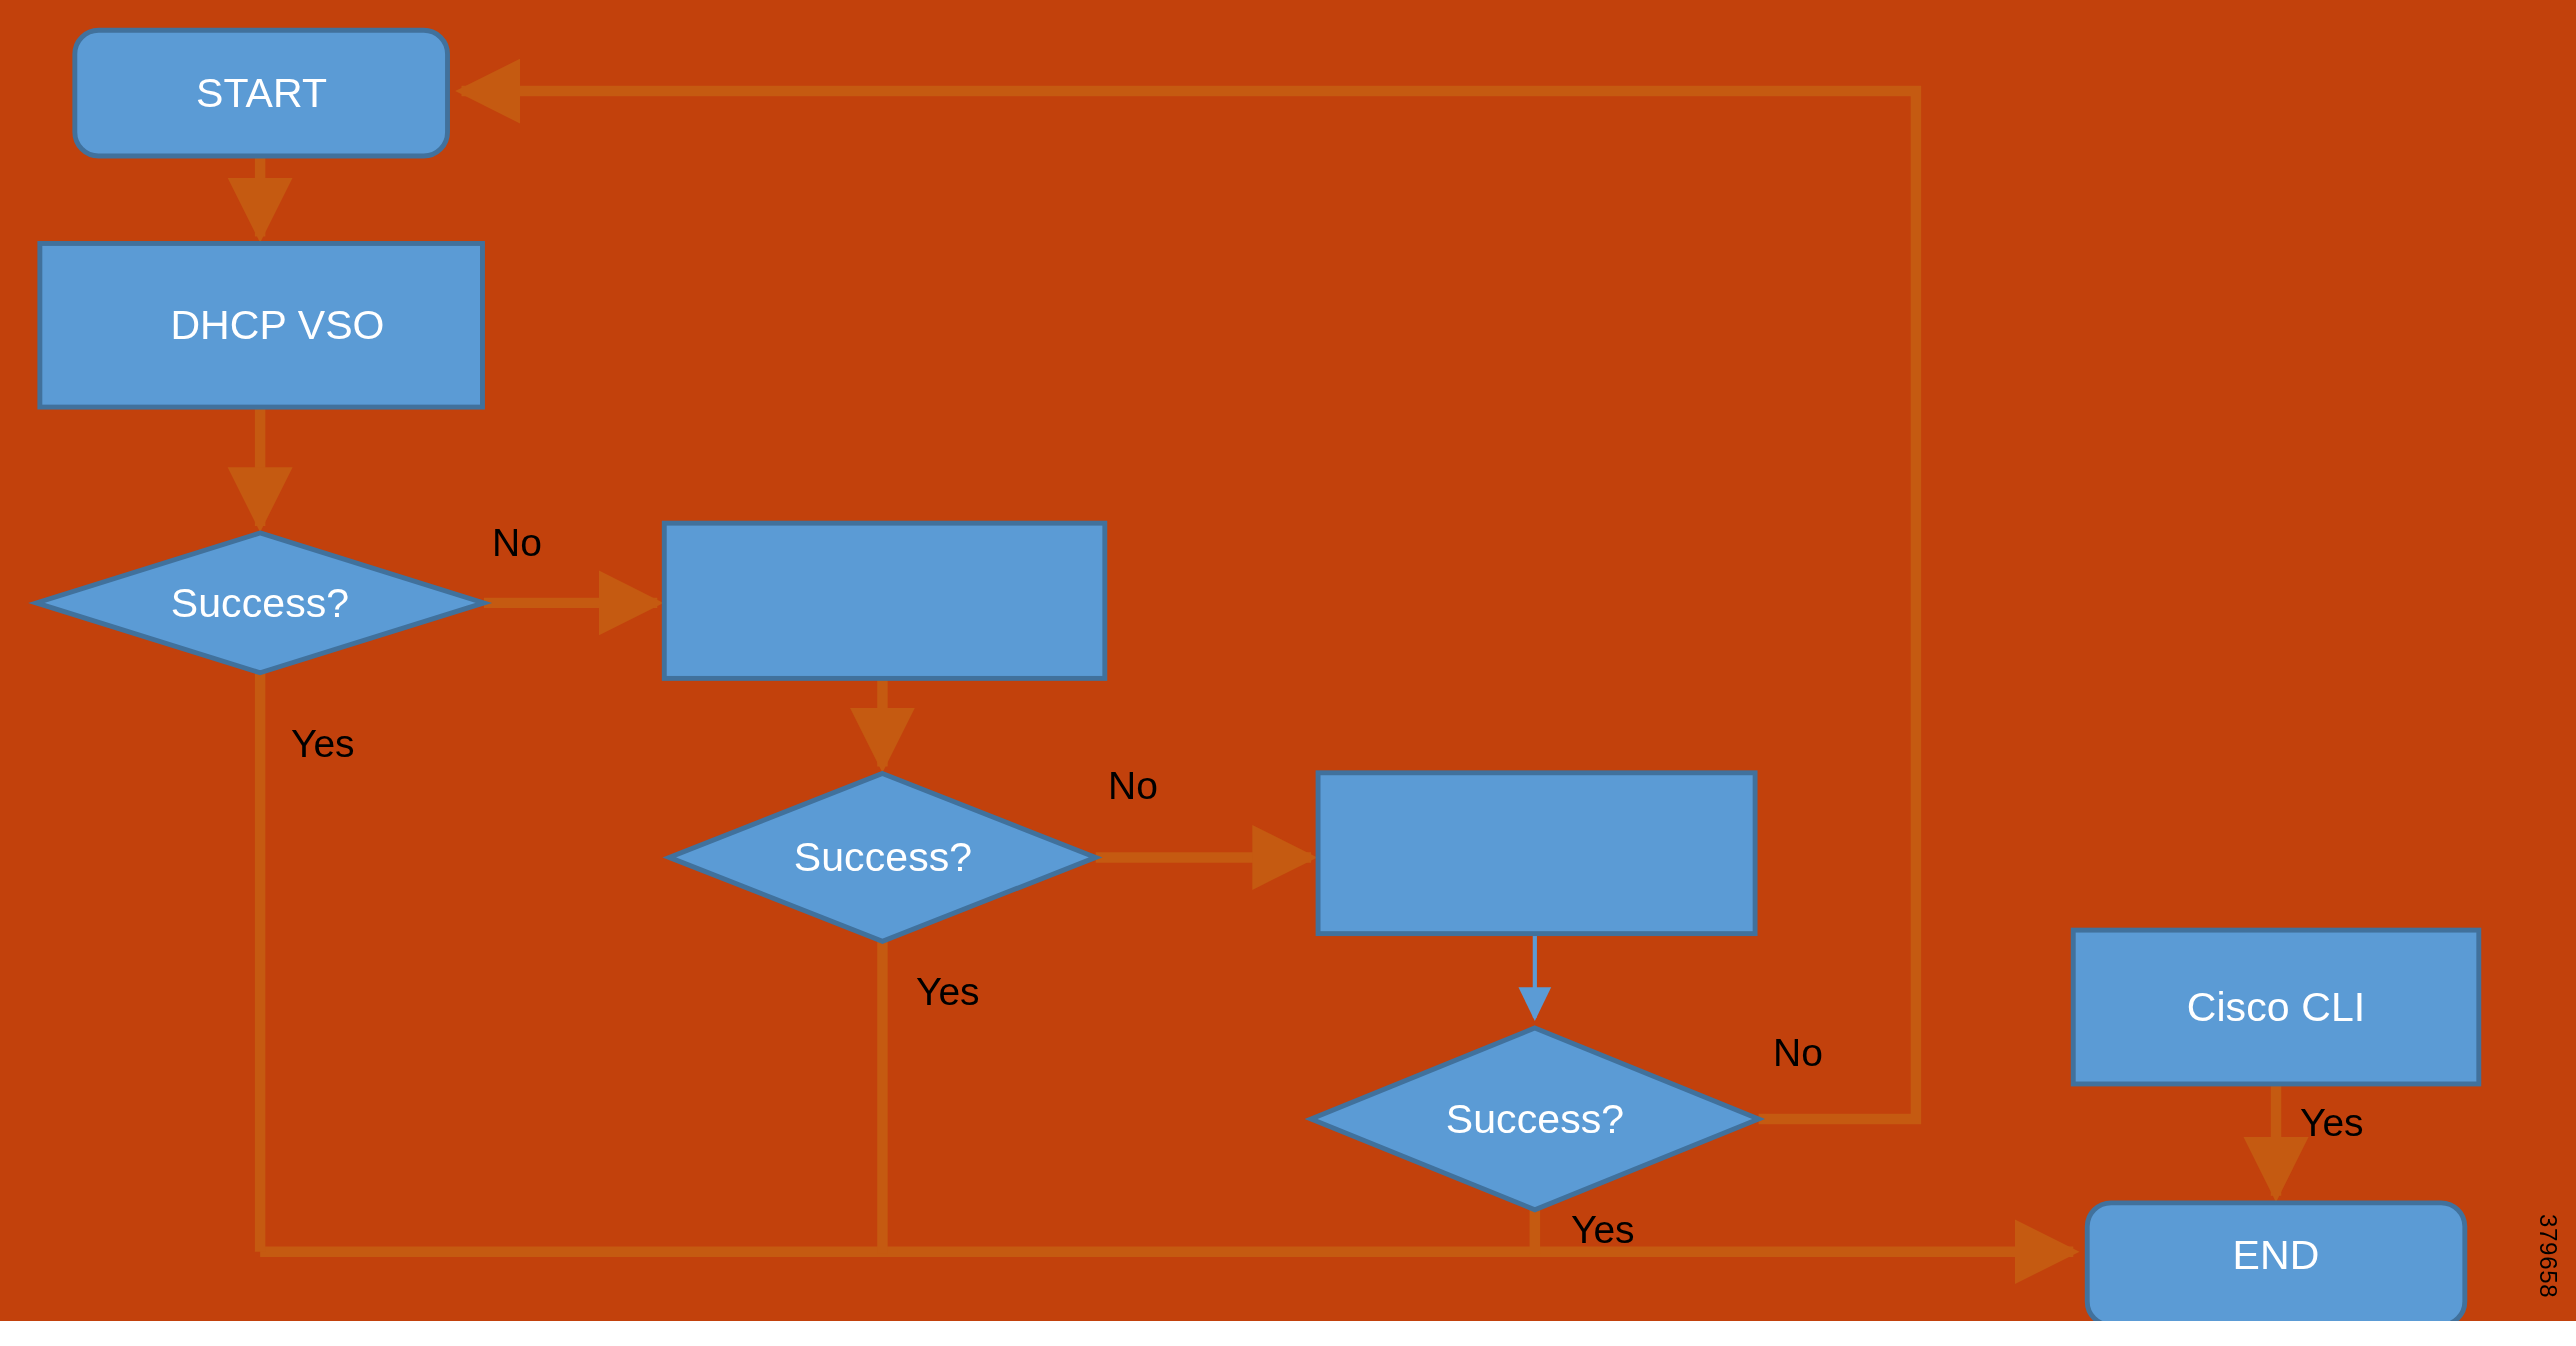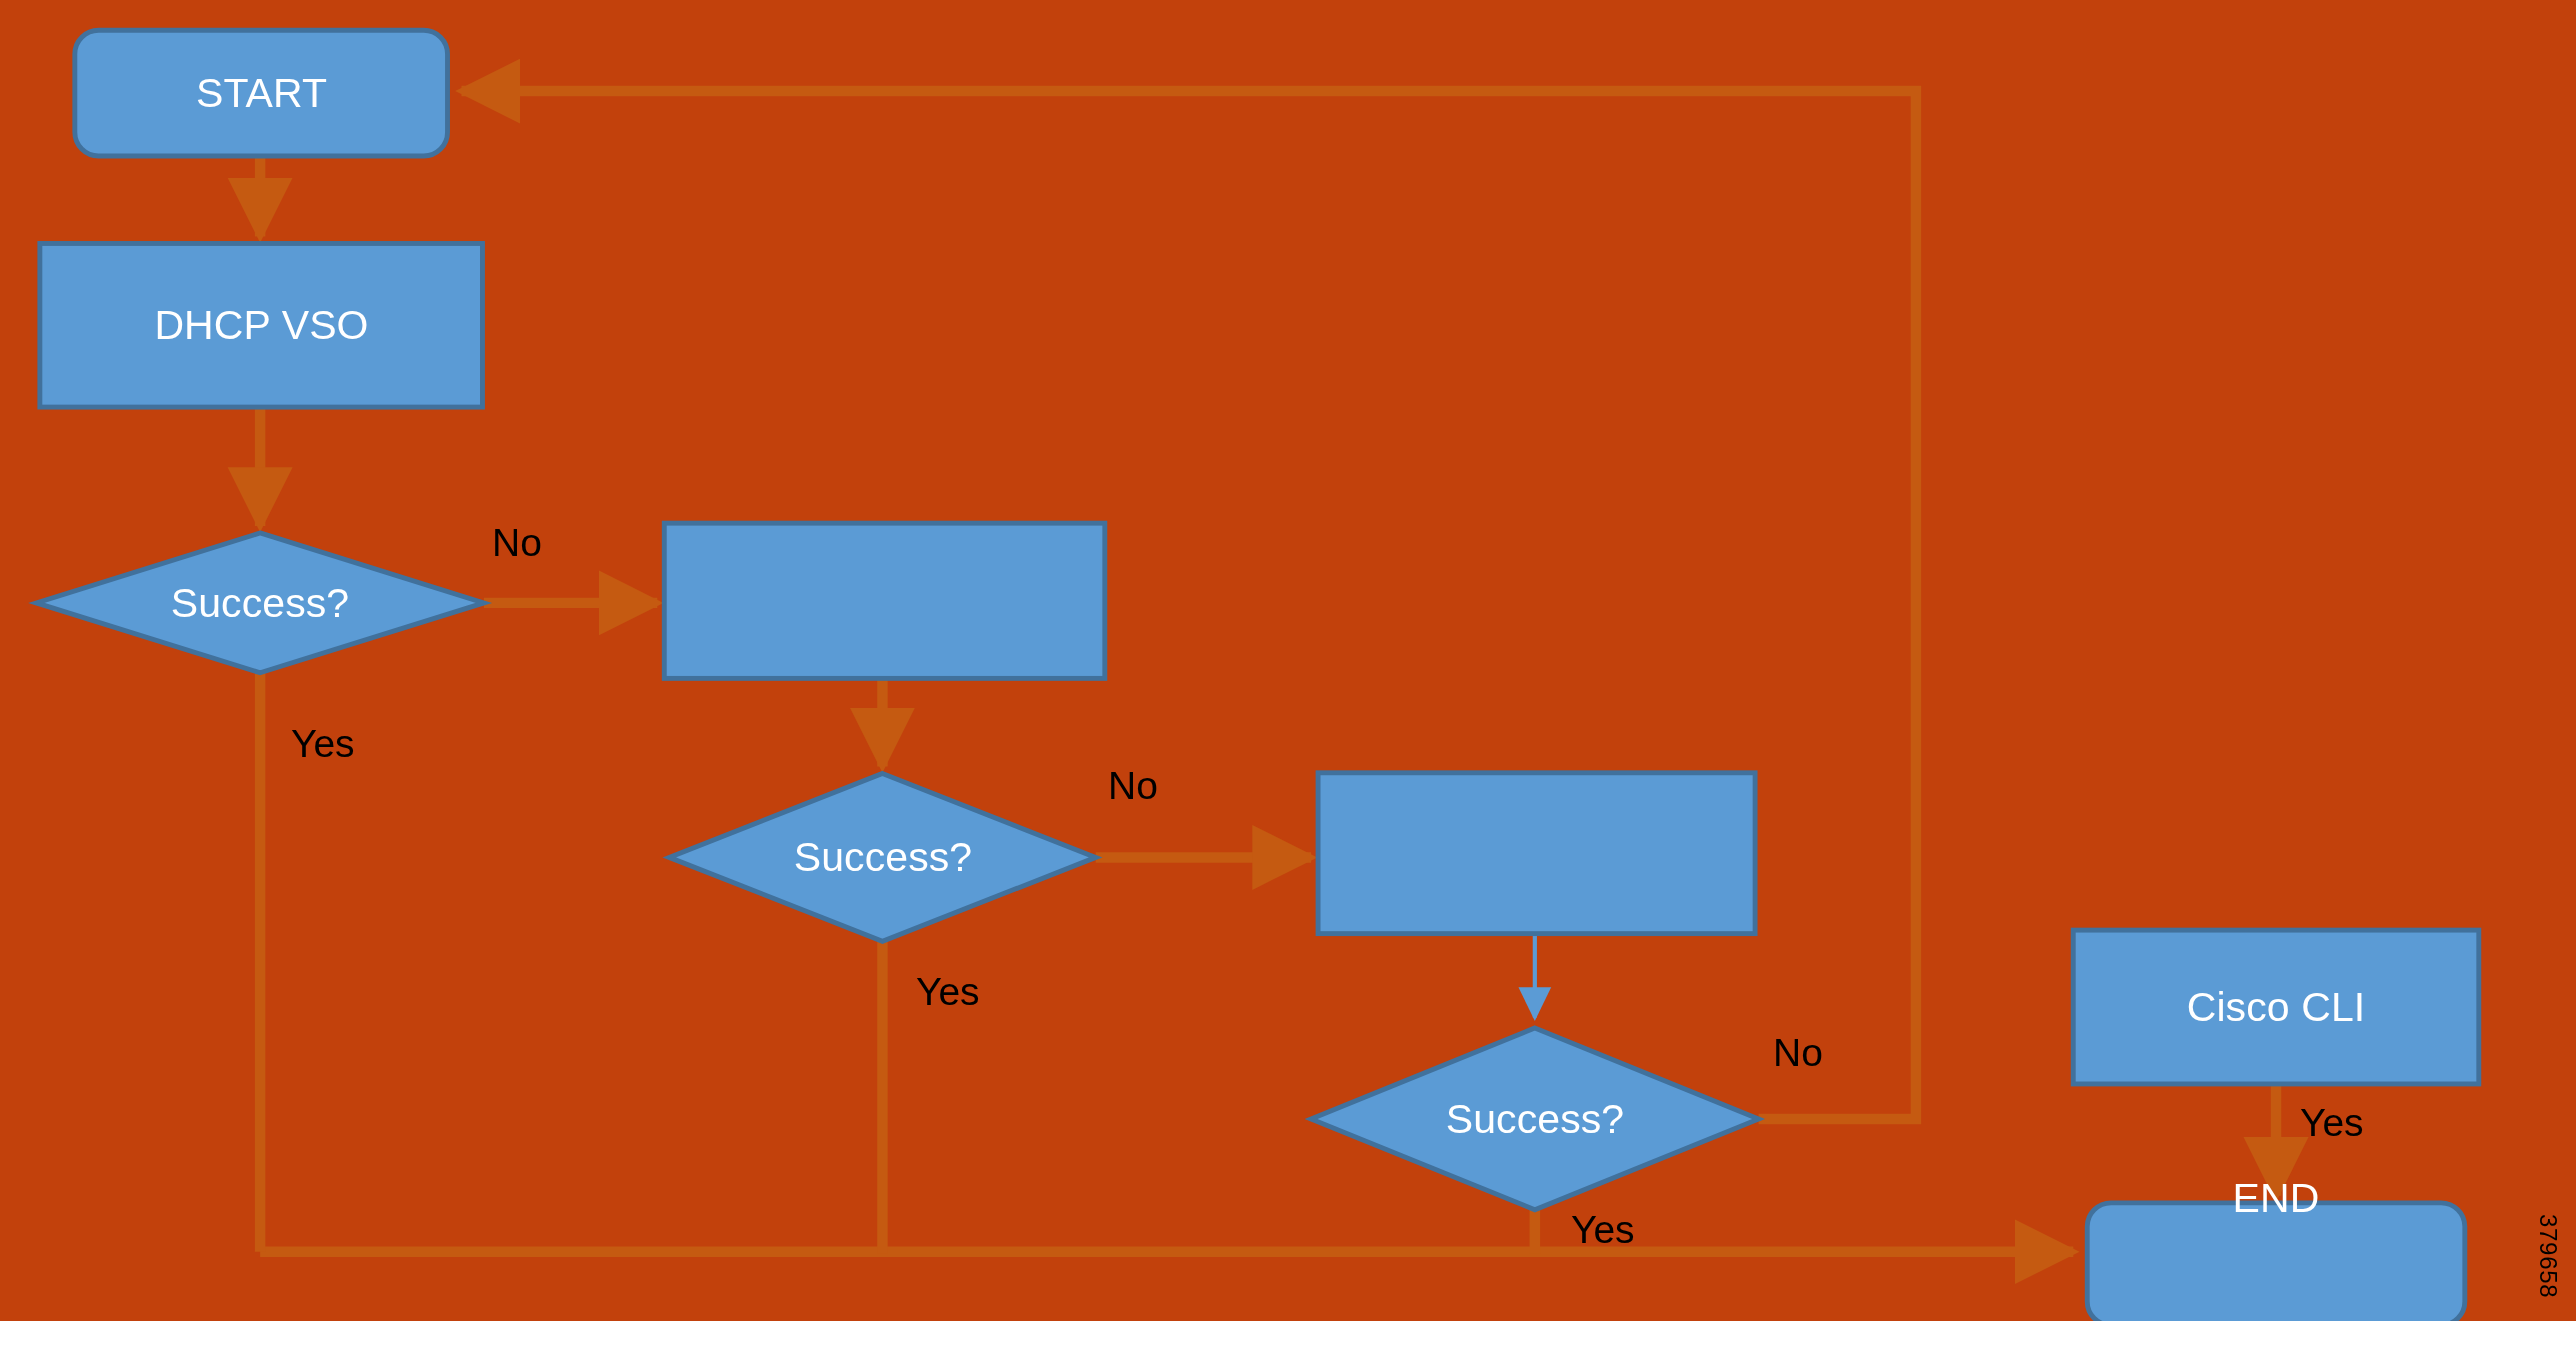--- a/index.html
+++ b/index.html
@@ -102,33 +102,33 @@
 
     <polygon points="2195,1470 2515,1600 2195,1730 1875,1600" fill="#5B9BD5" stroke="#41719C" stroke-width="7"></polygon>
 
     <rect x="2965" y="1330" width="580" height="220" fill="#5B9BD5" stroke="#41719C" stroke-width="7"></rect>
 
     <rect x="2985" y="1720" width="540" height="175" rx="34" ry="34" fill="#5B9BD5" stroke="#41719C" stroke-width="7"></rect>
   </svg>
 
   <div class="node-label" style="left:75px;top:30px;width:373px;height:126px;">START</div>
 
-  <div class="node-label" style="left:40px;top:243px;width:443px;height:164px;">DHCP VSO</div>
+  <div class="node-label" style="left:56px;top:243px;width:443px;height:164px;">DHCP VSO</div>
 
   <div class="node-label" style="left:106px;top:568px;width:308px;height:70px;">Success?</div>
 
 
   <div class="node-label" style="left:729px;top:822px;width:308px;height:70px;">Success?</div>
 
 
   <div class="node-label" style="left:1381px;top:1084px;width:308px;height:70px;">Success?</div>
 
   <div class="node-label" style="left:2073px;top:930px;width:406px;height:154px;">Cisco CLI</div>
 
-  <div class="node-label" style="left:2087px;top:1137px;width:378px;height:122px;">END</div>
+  <div class="node-label" style="left:2087px;top:1194px;width:378px;height:122px;">END</div>
 
   <div class="edge-label" style="left:492px;top:523px;">No</div>
 
   <div class="edge-label" style="left:291px;top:724px;">Yes</div>
 
   <div class="edge-label" style="left:1108px;top:766px;">No</div>
 
   <div class="edge-label" style="left:916px;top:972px;">Yes</div>
 
   <div class="edge-label" style="left:1773px;top:1033px;">No</div>

